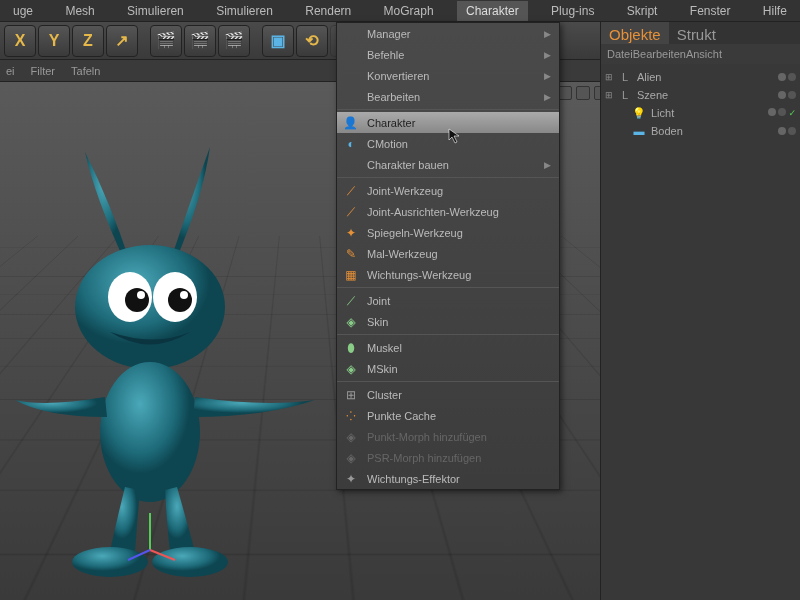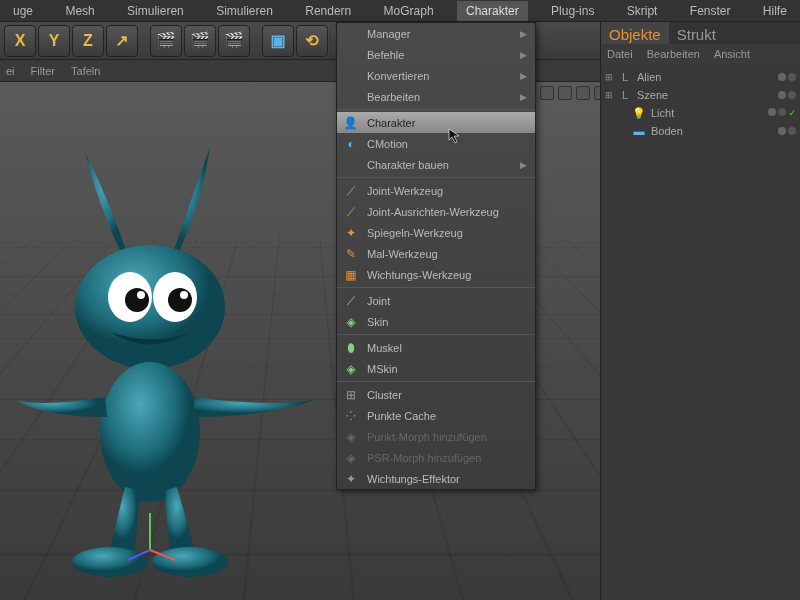--- a/index.html
+++ b/index.html
@@ -30,37 +30,37 @@
   transform-origin: center 70%; }
 
 
 .alien { position: absolute; left: 15px; top: 60px; width: 300px; height: 440px; }
 .alien svg { width: 100%; height: 100%; }
 
 
 .gizmo { position: absolute; left: 120px; bottom: 35px; width: 60px; height: 60px; }
 
 
-.dropdown { position: absolute; left: 336px; top: 22px; width: 200px; background: linear-gradient(#4a4a4a, #3c3c3c); border: 1px solid #222; box-shadow: 2px 2px 6px rgba(0,0,0,0.5); }
+.dropdown { position: absolute; left: 336px; top: 22px; width: 224px; background: linear-gradient(#4a4a4a, #3c3c3c); border: 1px solid #222; box-shadow: 2px 2px 6px rgba(0,0,0,0.5); }
 .ditem { display: flex; align-items: center; height: 21px; padding: 0 8px 0 6px; color: #bbb; font-size: 11px; position: relative; }
 .ditem.hi { background: linear-gradient(#aaa,#888); color: #222; }
 .ditem .arrow { position: absolute; right: 8px; font-size: 9px; color: #888; }
 .ditem .ico { width: 16px; height: 16px; margin-right: 8px; display: flex; align-items: center; justify-content: center; font-size: 12px; }
 .ditem.disabled { color: #666; }
 .dsep { height: 1px; background: #2a2a2a; margin: 2px 0; border-top: 1px solid #555; }
 
 
 .cursor { position: absolute; left: 448px; top: 128px; width: 16px; height: 16px; z-index: 100; }
 
 
 .rpanel { position: absolute; right: 0; top: 22px; width: 200px; height: 578px; background: #383838; border-left: 1px solid #222; }
 .rtabs { display: flex; height: 22px; background: #333; font-size: 15px; }
 .rtab { padding: 4px 8px; color: #999; }
 .rtab.active { background: #444; color: #e69138; }
-.rtabs2 { display: flex; height: 20px; background: #3a3a3a; font-size: 11px; padding: 0 6px; gap: 14px; align-items: center; color: #999; }
+.rtabs2 { display: flex; height: 20px; background: #3a3a3a; font-size: 11px; padding: 0 6px; align-items: center; color: #999; }
 .tree { padding: 4px; font-size: 11px; }
 .trow { display: flex; align-items: center; height: 18px; color: #aaa; }
 .trow .indent { width: 14px; }
 .trow .exp { width: 12px; color: #888; font-size: 9px; }
 .trow .tico { width: 16px; height: 14px; margin-right: 4px; display: flex; align-items: center; justify-content: center; }
 .trow .dots { margin-left: auto; display: flex; gap: 2px; }
 .dot { width: 8px; height: 8px; border-radius: 50%; }
 .dot.g1 { background: #666; }
 .dot.g2 { background: #555; }
 .check { color: #5c5; font-size: 9px; }

